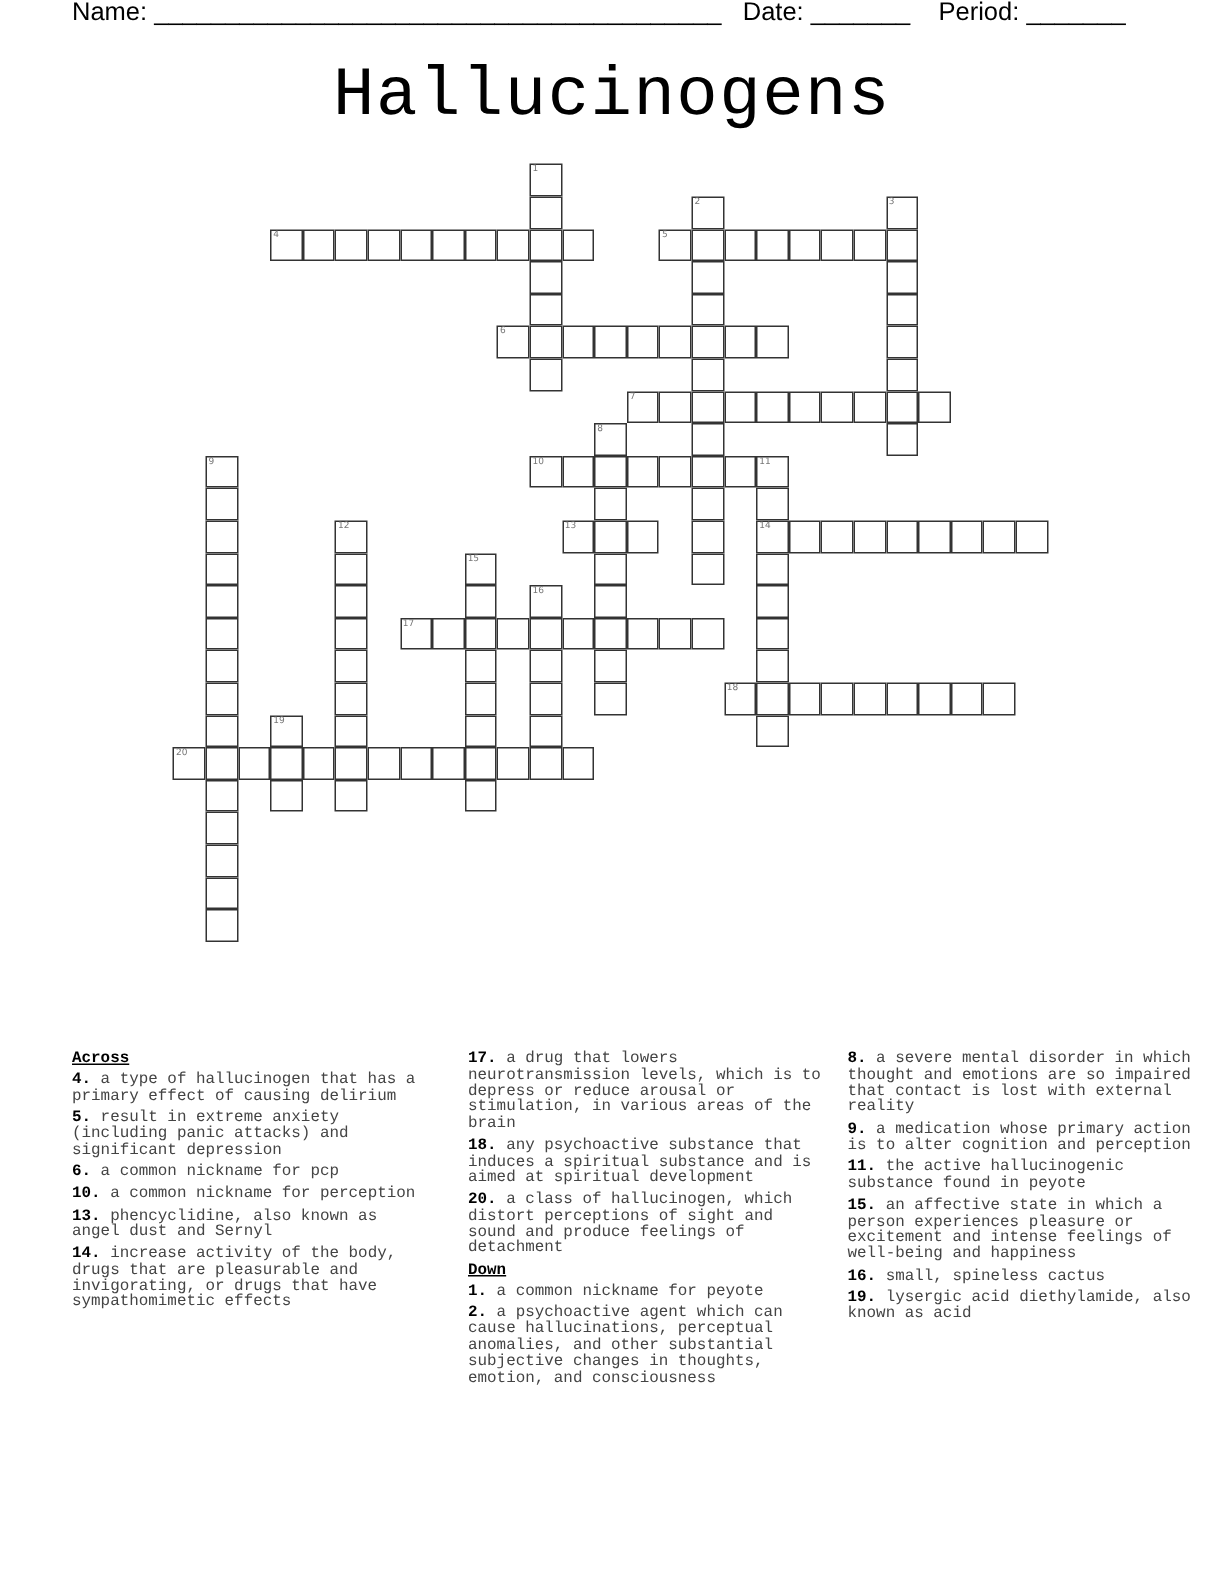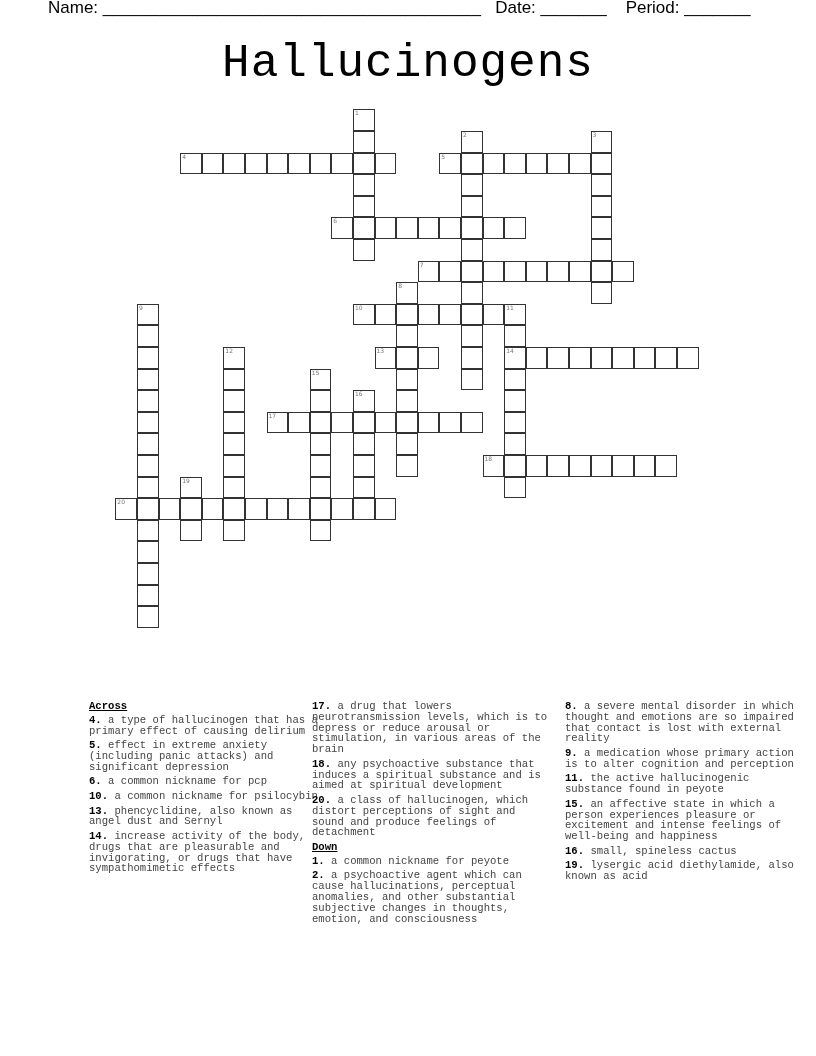--- a/index.html
+++ b/index.html
@@ -3,21 +3,21 @@
 <meta charset="utf-8">
 <style>
   html, body { margin: 0; padding: 0; background: #fff; }
   body { width: 816px; height: 1056px; position: relative; overflow: hidden; color: #000; }
   .header-line { position: absolute; top: -2px; left: 48px; font-family: "Liberation Sans", sans-serif; font-size: 17px; white-space: pre; color: #000; }
   .title { position: absolute; top: 38px; left: 0; width: 816px; text-align: center; font-family: "Liberation Mono", "DejaVu Sans Mono", monospace; font-size: 46px; color: #000; letter-spacing: 1px; }
   .grid { position: absolute; left: 116px; top: 110px; }
   .cell { position: absolute; width: 21.6px; height: 21.6px; box-sizing: border-box; border: 1.3px solid #333; background: #fff; margin-left: -0.65px; margin-top: -0.65px; }
   .cell .num { position: absolute; top: 0px; left: 1px; font-family: "DejaVu Sans", sans-serif; font-size: 6px; color: #777; line-height: 1; }
   .clues { position: absolute; top: 701px; font-family: "Liberation Mono", "DejaVu Sans Mono", monospace; font-size: 10.6px; line-height: 10.8px; color: #444; }
-  .col1 { left: 48px; width: 236px; margin-left: 41px; }
+  .col1 { left: 48px; width: 236px; }
   .col2 { left: 291px; width: 236px; margin-left: 21px; }
   .col3 { left: 565px; width: 236px; }
   .clue-heading { font-weight: bold; text-decoration: underline; color: #000; margin-bottom: 3px; }
   .clue { margin-bottom: 3.8px; }
   .clue b { color: #000; }
 </style>
 </head>
 <body>
 
 <div class="header-line"><span>Name:</span> <span>________________________________________</span>   <span>Date:</span> <span>_______</span>    <span>Period:</span> <span>_______</span></div>
@@ -217,23 +217,23 @@
     <div class="cell" style="left: 129.6px; top: 388.8px;"></div>
     <div class="cell" style="left: 151.2px; top: 388.8px;"></div>
     <div class="cell" style="left: 172.8px; top: 388.8px;"></div>
     <div class="cell" style="left: 216px; top: 388.8px;"></div>
     <div class="cell" style="left: 259.2px; top: 388.8px;"></div>
   </div>
 
 <div class="clues col1">
   <div class="clue-heading">Across</div>
   <div class="clue"><b>4</b><b>.</b> <span>a type of hallucinogen that has a primary effect of causing delirium</span></div>
-  <div class="clue"><b>5</b><b>.</b> <span>effect in extreme anxiety (including panic attacks) and significant depression</span></div>
+  <div class="clue"><b>5</b><b>.</b> <span>result in extreme anxiety (including panic attacks) and significant depression</span></div>
   <div class="clue"><b>6</b><b>.</b> <span>a common nickname for pcp</span></div>
-  <div class="clue"><b>10</b><b>.</b> <span>a common nickname for psilocybin</span></div>
+  <div class="clue"><b>10</b><b>.</b> <span>a common nickname for perception</span></div>
   <div class="clue"><b>13</b><b>.</b> <span>phencyclidine, also known as angel dust and Sernyl</span></div>
   <div class="clue"><b>14</b><b>.</b> <span>increase activity of the body, drugs that are pleasurable and invigorating, or drugs that have sympathomimetic effects</span></div>
 </div>
 
 <div class="clues col2">
   <div class="clue"><b>17</b><b>.</b> <span>a drug that lowers neurotransmission levels, which is to depress or reduce arousal or stimulation, in various areas of the brain</span></div>
   <div class="clue"><b>18</b><b>.</b> <span>any psychoactive substance that induces a spiritual substance and is aimed at spiritual development</span></div>
   <div class="clue"><b>20</b><b>.</b> <span>a class of hallucinogen, which distort perceptions of sight and sound and produce feelings of detachment</span></div>
   <div class="clue-heading">Down</div>
   <div class="clue"><b>1</b><b>.</b> <span>a common nickname for peyote</span></div>

